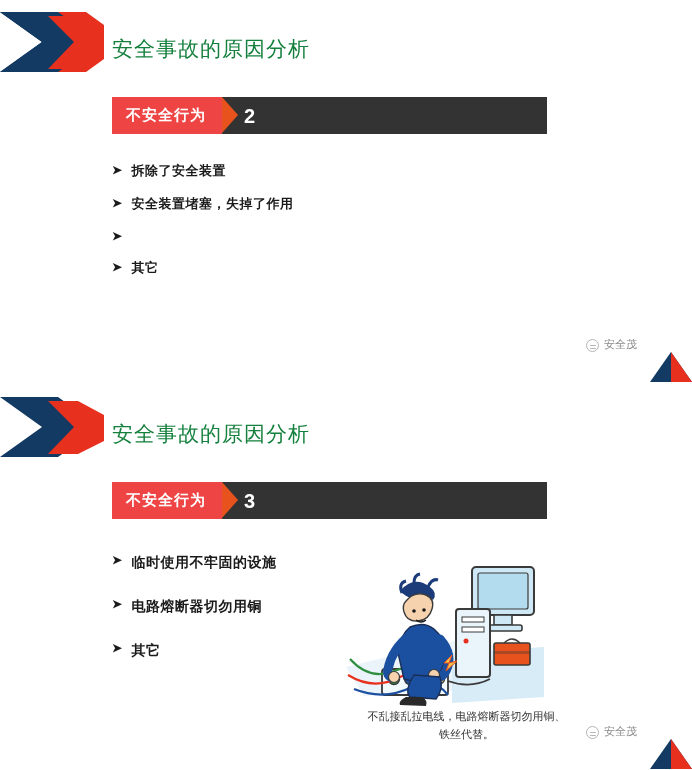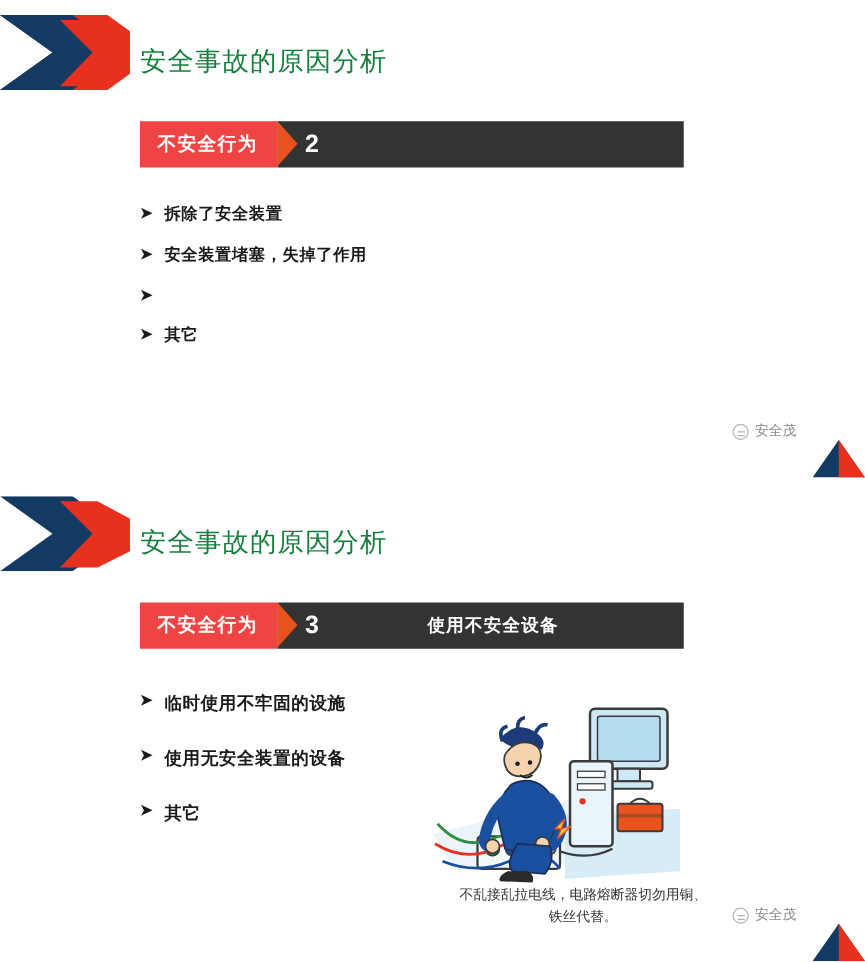--- a/index.html
+++ b/index.html
@@ -252,32 +252,31 @@
     </svg>
   </div>
 
   <div class="slide-title">安全事故的原因分析</div>
 
   <div class="banner">
     <div class="banner-left">不安全行为</div>
     <div class="banner-notch"></div>
     <div class="banner-right">
       <span class="banner-num">3</span>
-      <span class="banner-sub">使用不安全设备</span>
     </div>
   </div>
 
   <div class="bullets">
     <div class="bullet">
       <span class="marker">➤</span>
       <span class="text">临时使用不牢固的设施</span>
     </div>
     <div class="bullet">
       <span class="marker">➤</span>
-      <span class="text">使用无安全装置的设备</span>
+      <span class="text">电路熔断器切勿用铜</span>
     </div>
     <div class="bullet">
       <span class="marker">➤</span>
       <span class="text">其它</span>
     </div>
   </div>
 
   <div class="illus-wrap">
     <svg width="205" height="180" viewBox="0 0 205 180">
 

